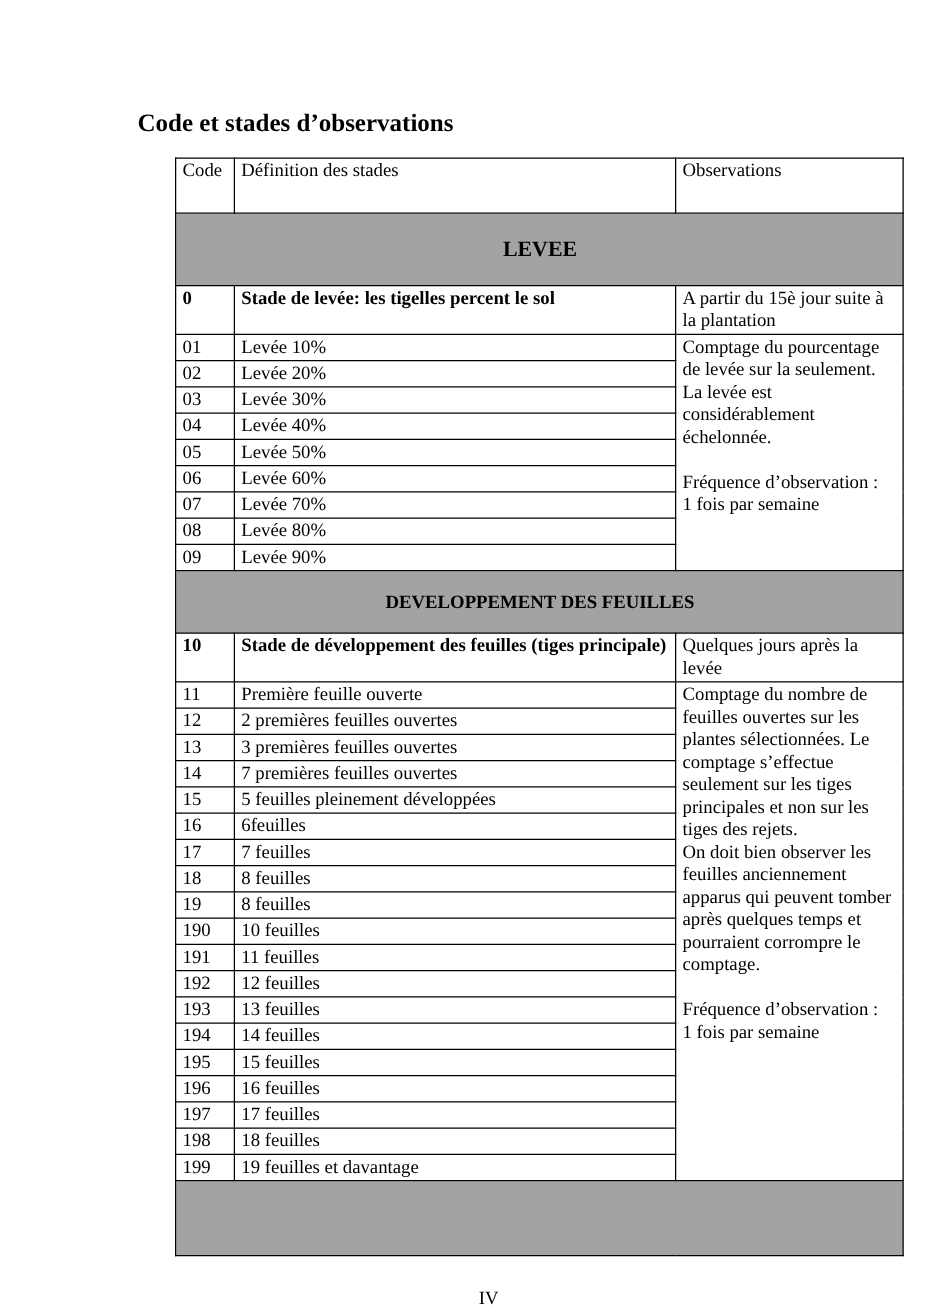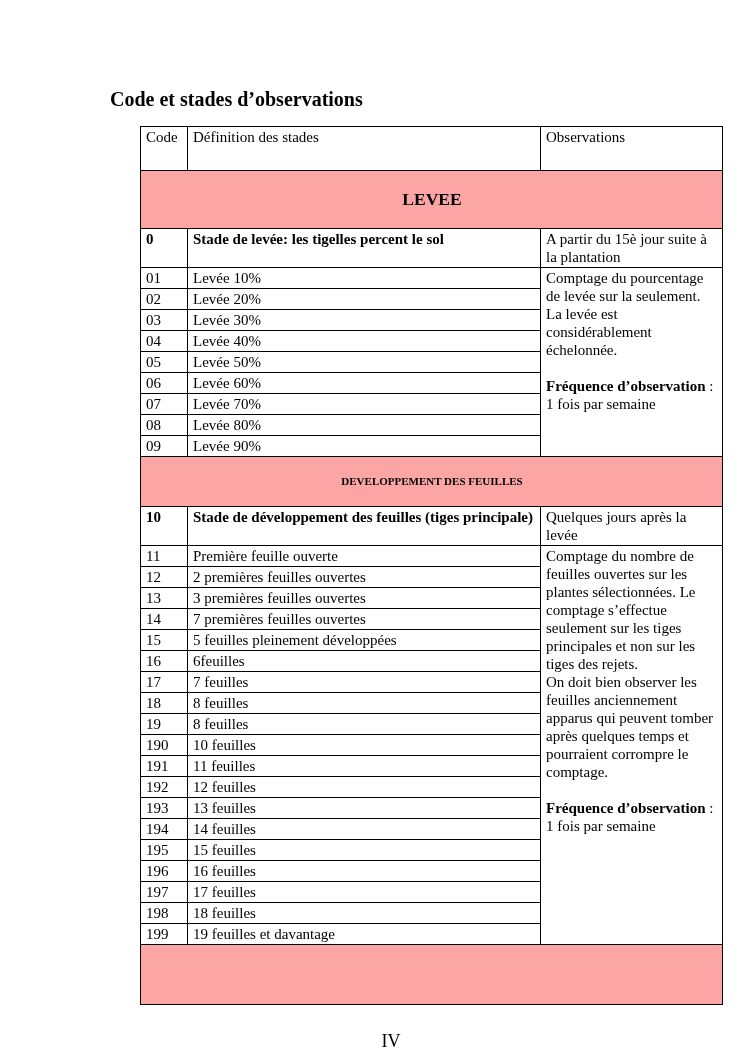--- a/index.html
+++ b/index.html
@@ -35,35 +35,35 @@
   col.c3 { width: 182px; }
   td {
     border: 1px solid #000000;
     vertical-align: top;
     padding: 1px 4px 1px 5px;
     line-height: 1.2;
     overflow: hidden;
   }
   tr.header-row td { height: 44px; }
   tr.banner-row td {
-    background: #fca5a5;
+    background: #a3a3a3;
     text-align: center;
     vertical-align: middle;
     font-weight: bold;
   }
   tr.banner-row.banner-1 td { height: 58px; font-size: 17.5px; }
-  tr.banner-row.banner-2 td { height: 50px; font-size: 11px; }
+  tr.banner-row.banner-2 td { height: 50px; font-size: 15px; }
   tr.banner-row.banner-bottom td { height: 60px; }
   td.bold { font-weight: bold; }
   .preline { white-space: pre-line; }
   .freq { margin-top: 1.2em; }
-  .freq b { font-weight: bold; }
+  .freq b { font-weight: normal; }
   .footer {
     text-align: center;
-    font-size: 18px;
+    font-size: 15px;
     margin-top: 26px;
     width: 582px;
   }
 </style>
 </head>
 <body>
 
 <div class="content">
 
   <p class="doc-title">Code et stades d’observations</p>

